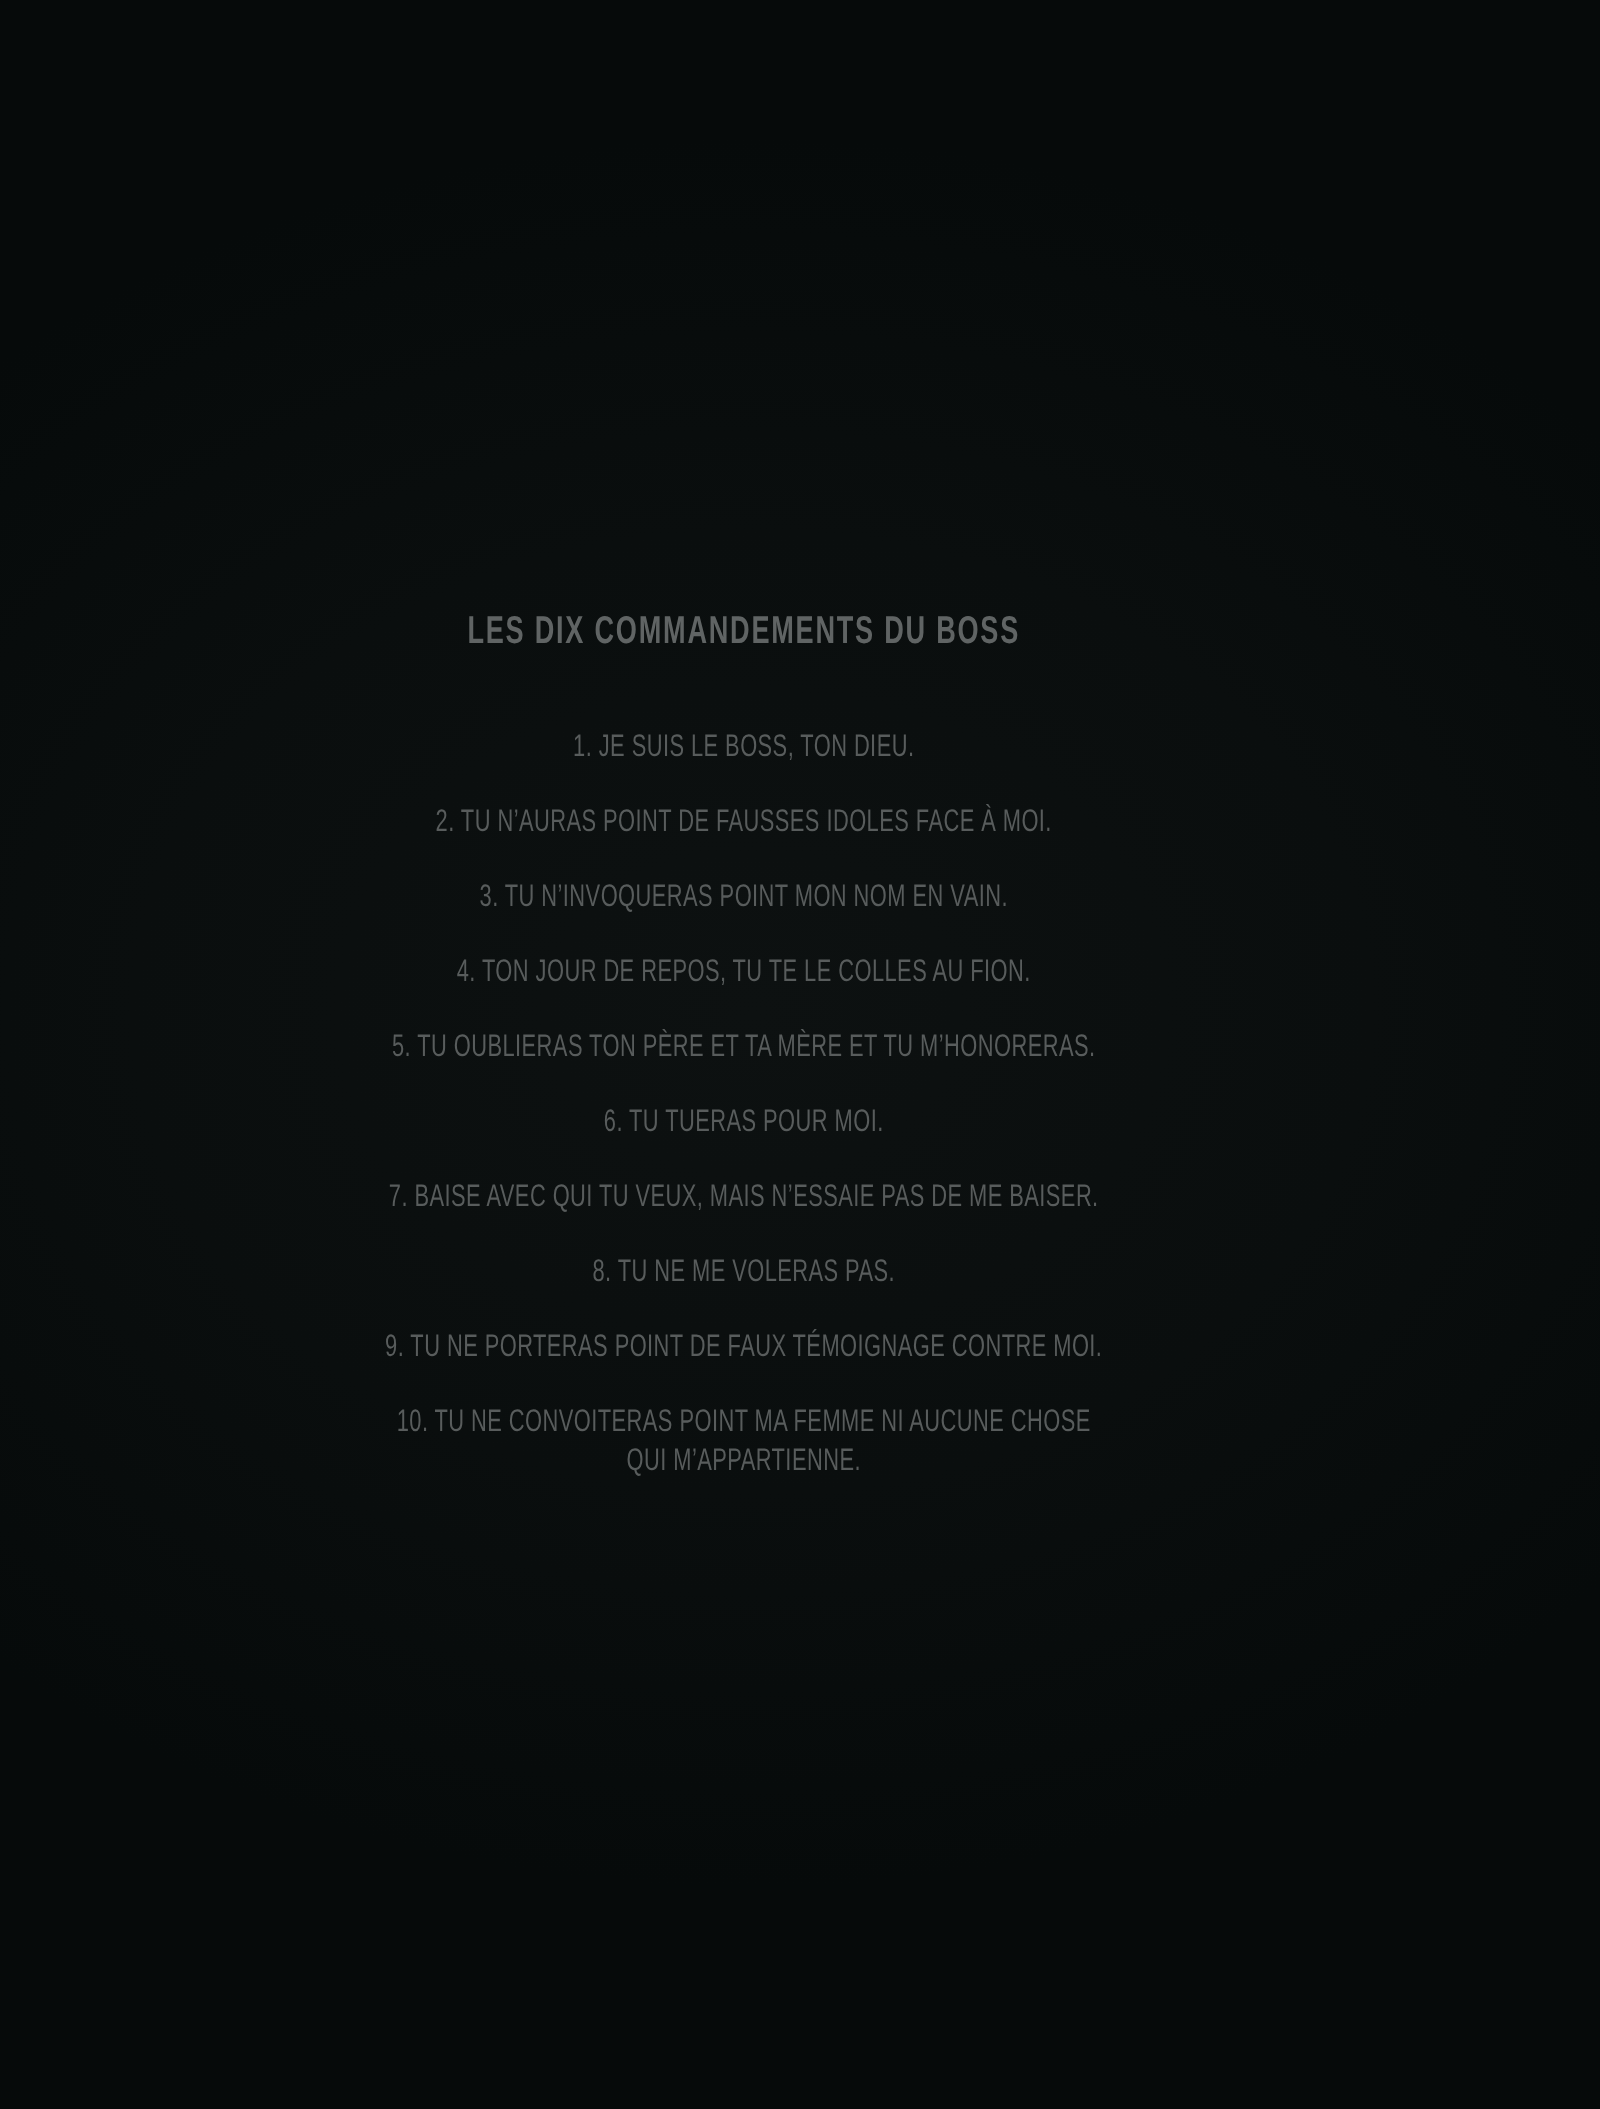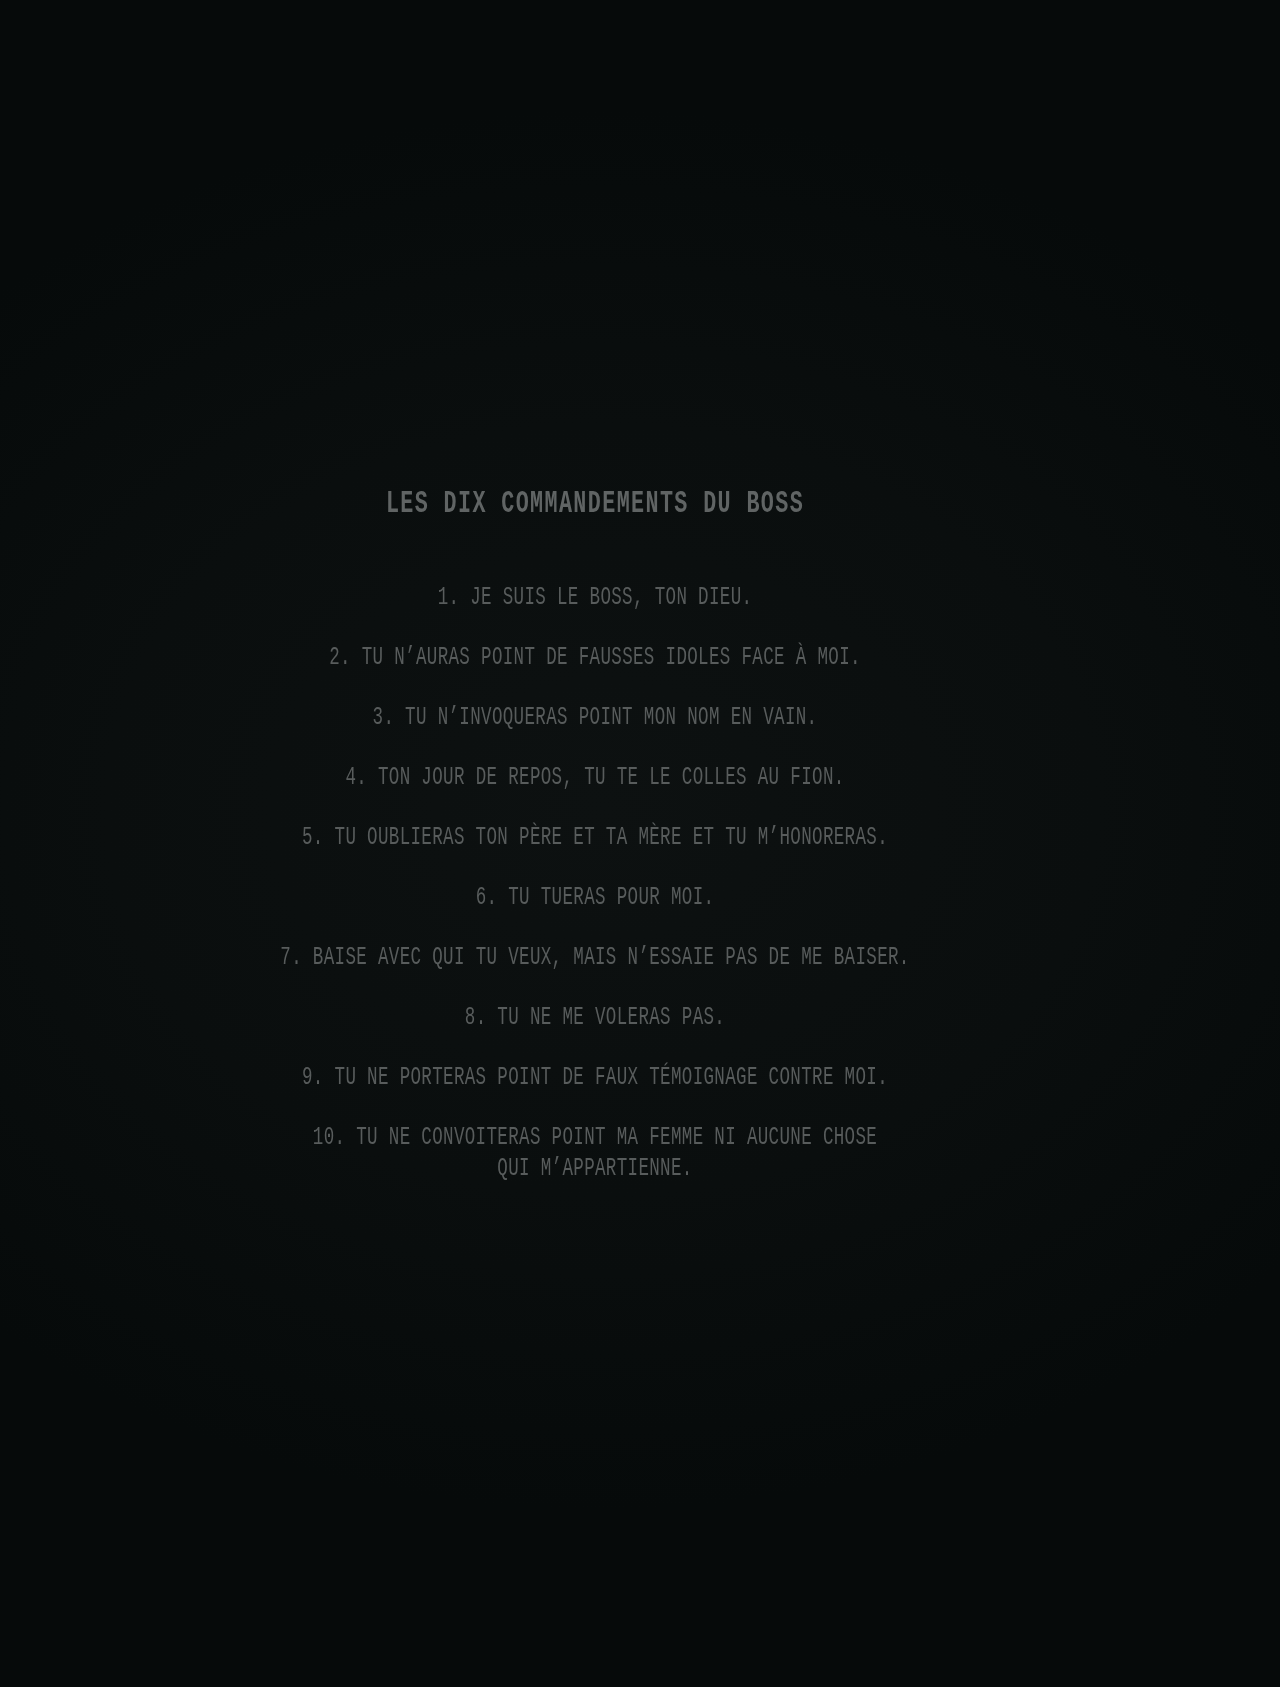--- a/index.html
+++ b/index.html
@@ -8,21 +8,21 @@
     width: 1280px;
     height: 1687px;
     overflow: hidden;
     background: #050808;
   }
   .page {
     position: relative;
     width: 1280px;
     height: 1687px;
     background: radial-gradient(ellipse 900px 700px at 47% 48%, #0d1111 0%, #0a0e0e 55%, #060a0a 100%);
-    font-family: Liberation Mono, monospace;
+    font-family: Liberation Sans, sans-serif;
   }
   .content {
     position: absolute;
     top: 0;
     left: 0;
     width: 1190px;        
     text-align: center;
     transform: scaleX(0.70);   
     transform-origin: 50% 0;
   }

